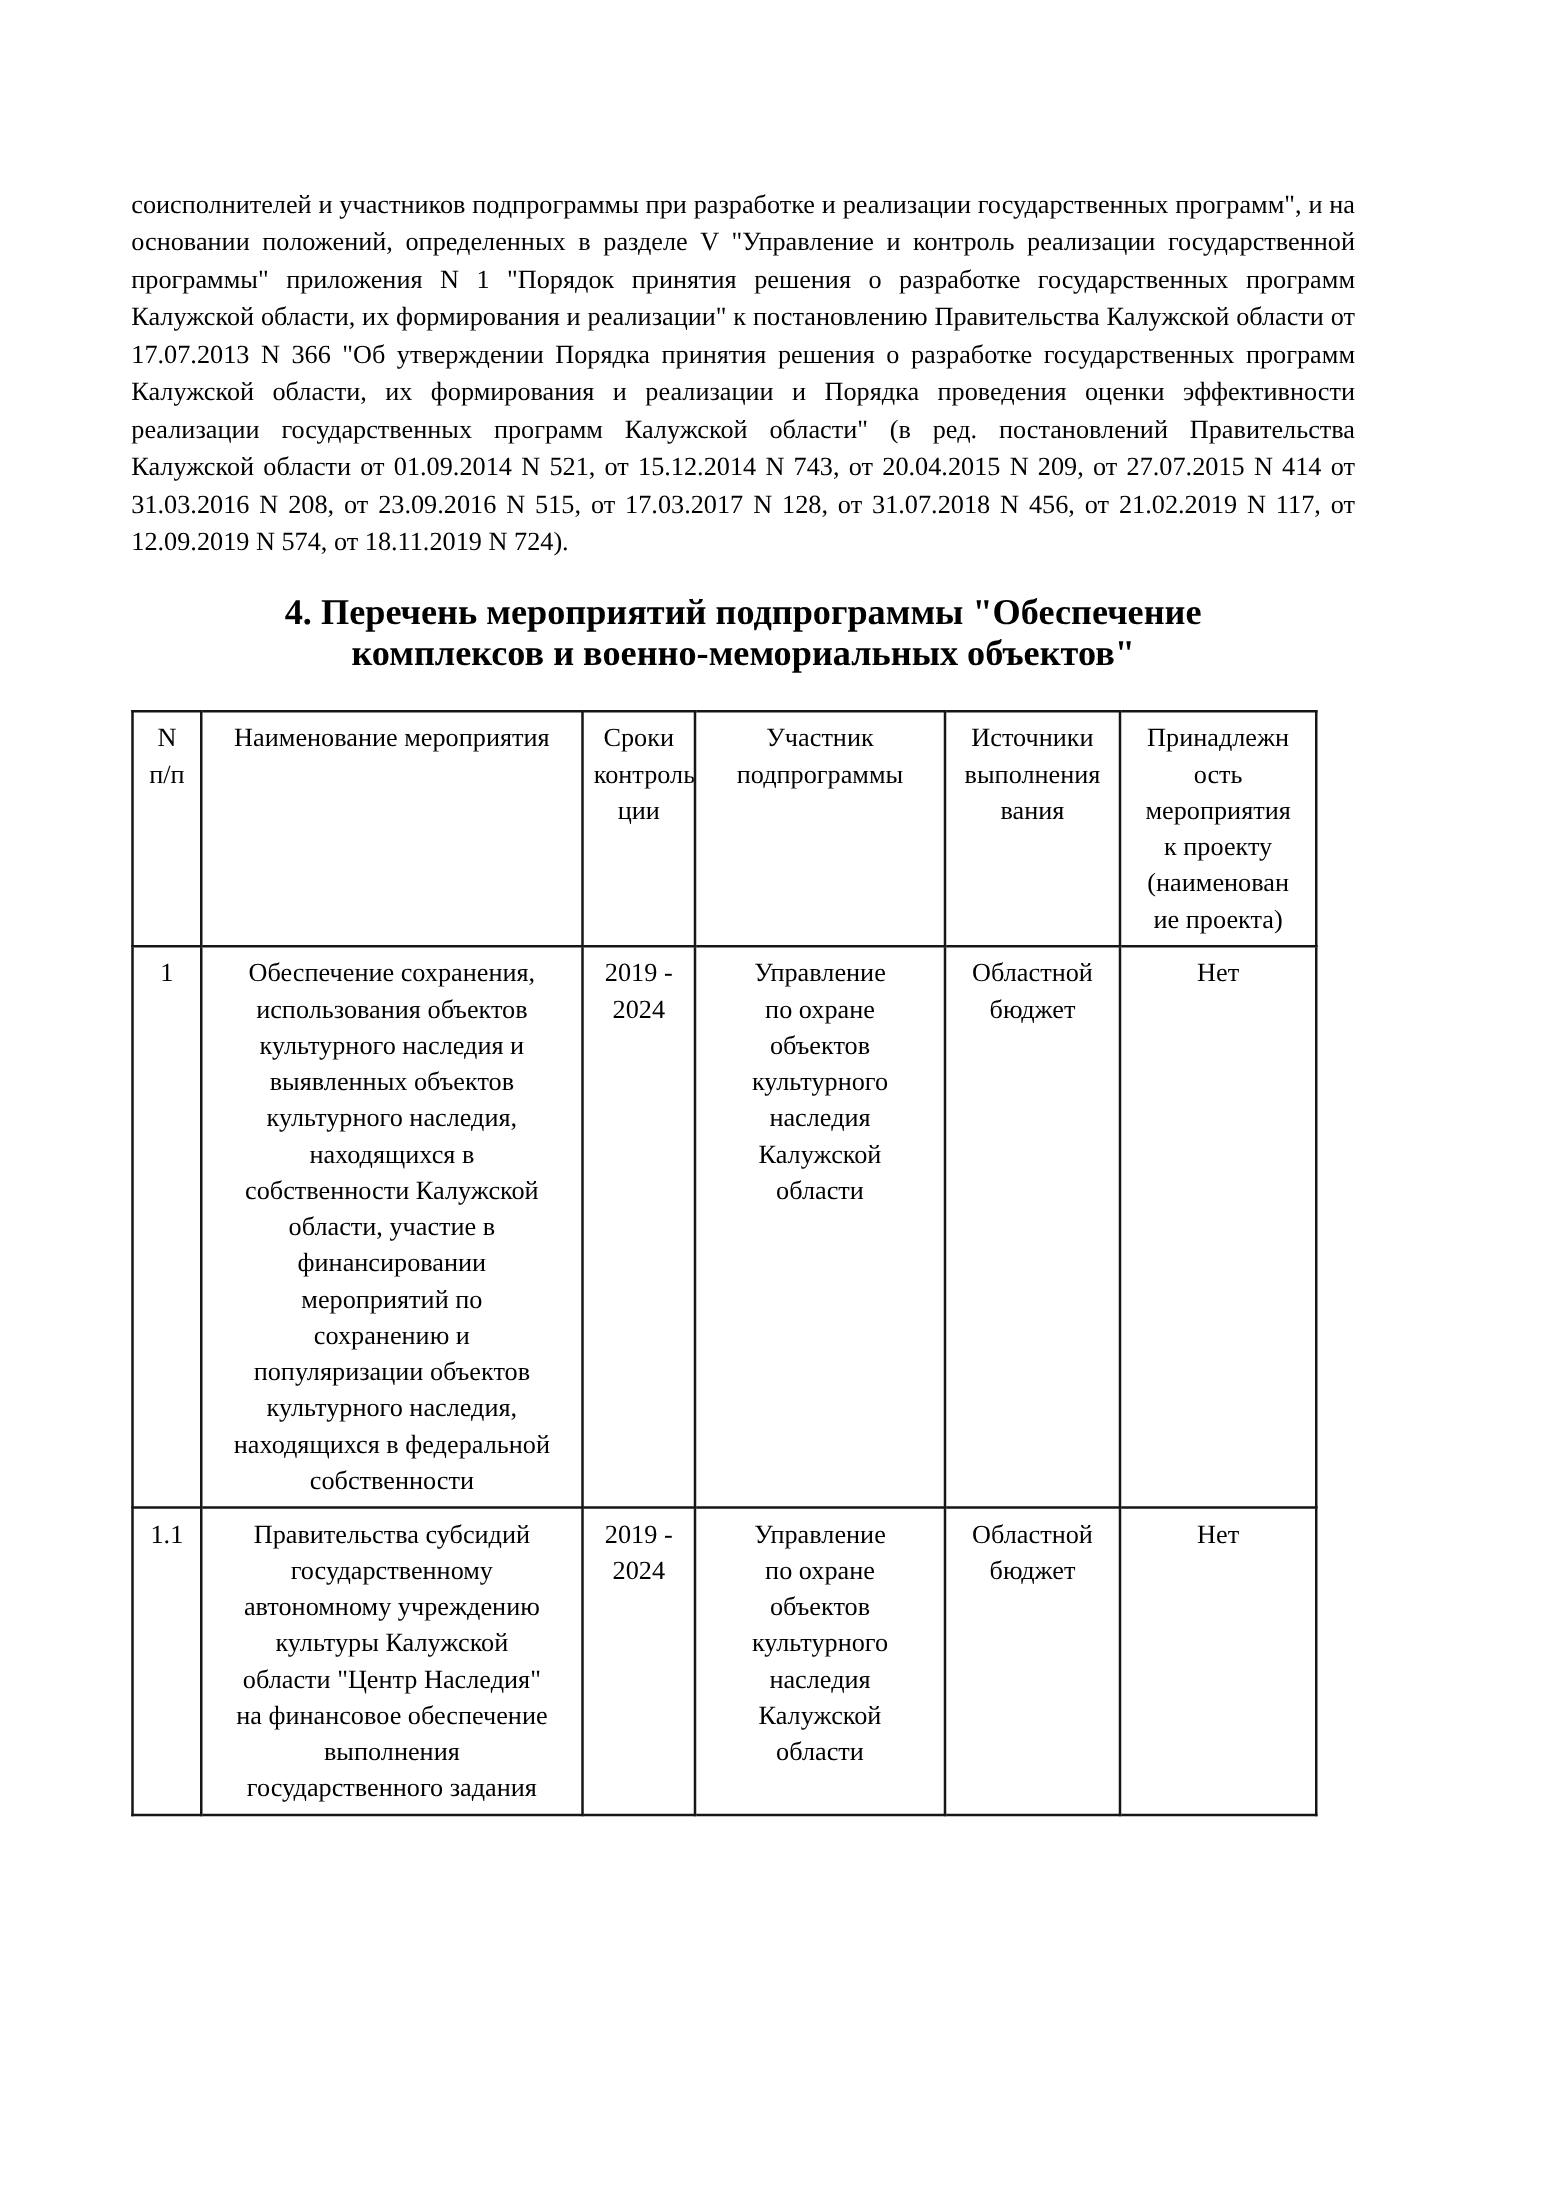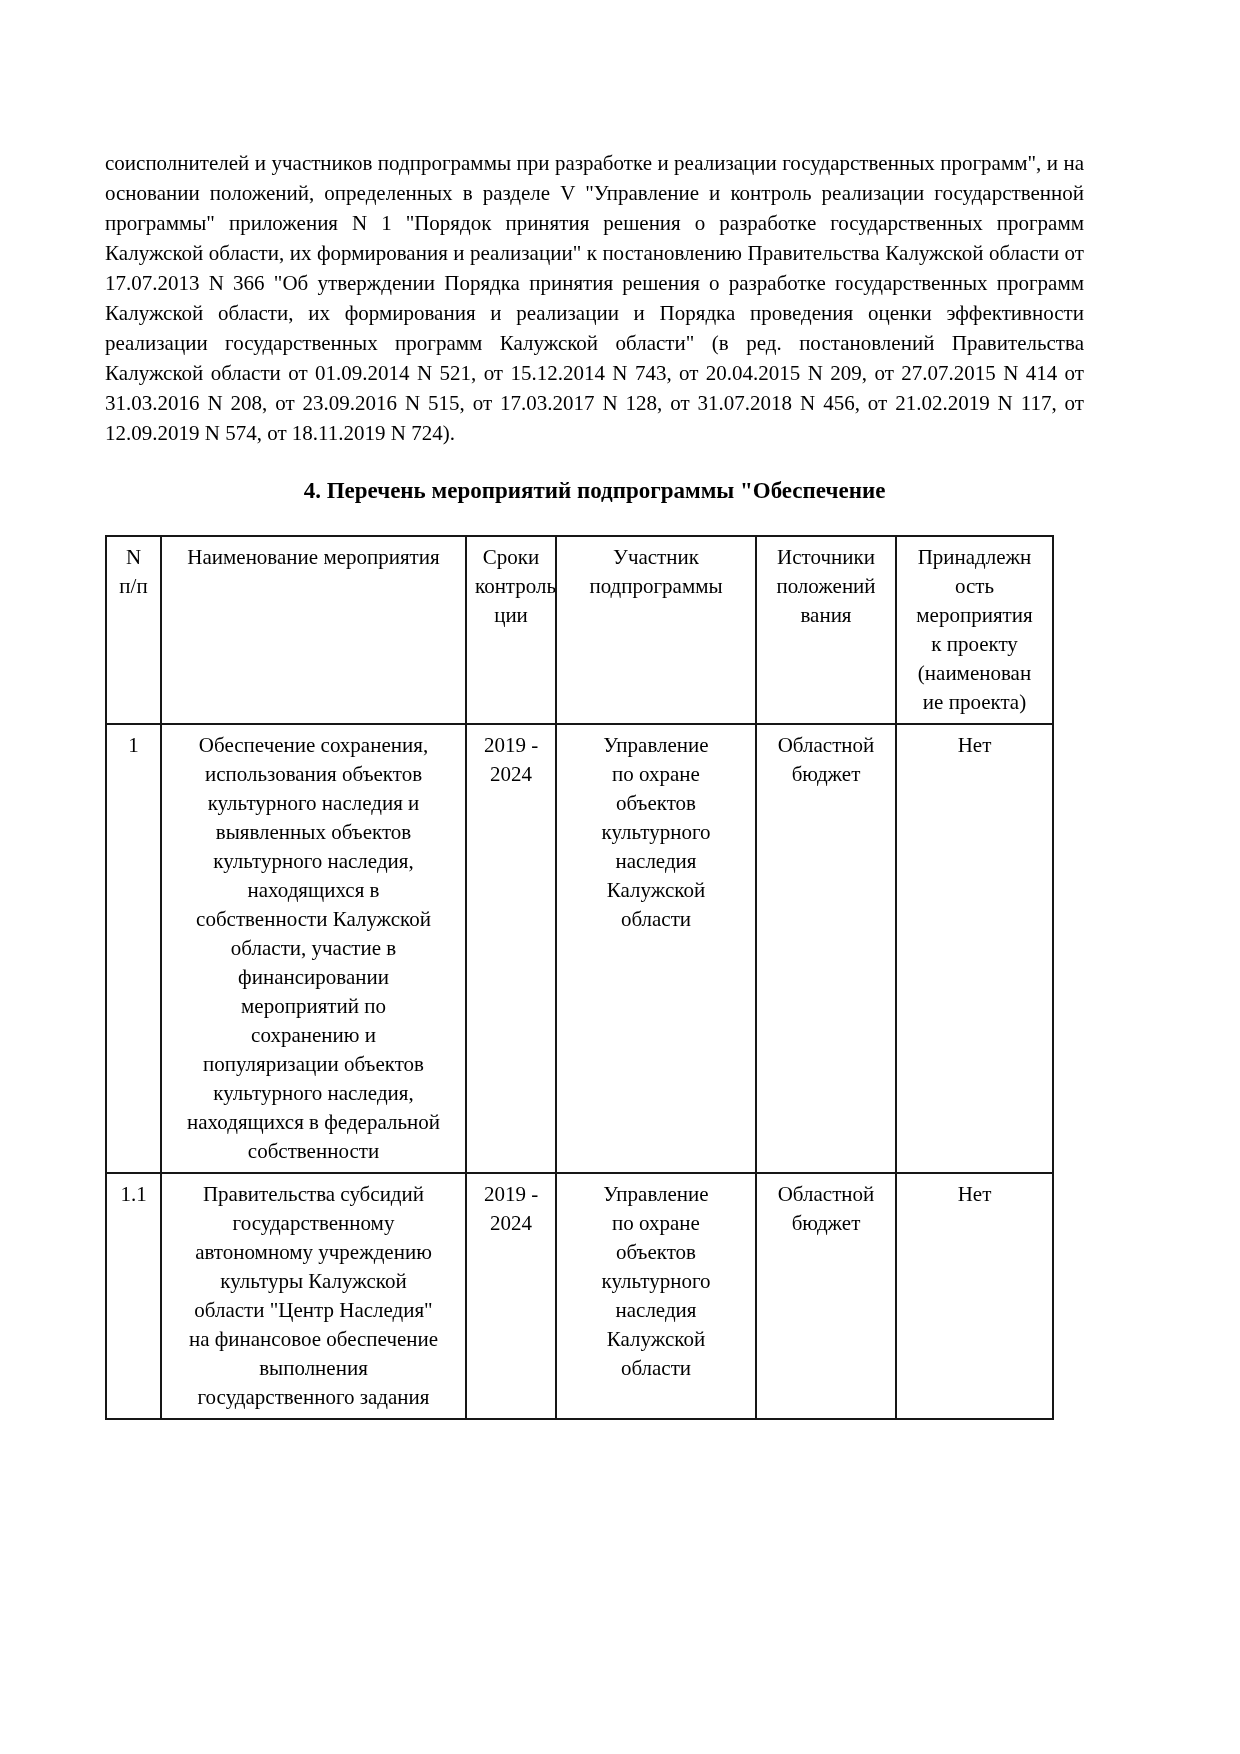--- a/index.html
+++ b/index.html
@@ -23,21 +23,21 @@
   .body-text {
     margin: 0;
     font-size: 21px;
     line-height: 30px;
     text-align: justify;
     text-justify: inter-word;
   }
   .heading {
     margin-top: 26px;
     font-weight: 700;
-    font-size: 23px;
+    font-size: 29px;
     line-height: 33px;
     text-align: center;
   }
   table.doc-table {
     margin-top: 28px;
     border-collapse: collapse;
     table-layout: fixed;
     width: 947px;
   }
   table.doc-table th,
@@ -63,20 +63,21 @@
 </style>
 </head>
 <body>
 
 <div class="page">
 
   <p class="body-text">соисполнителей и участников подпрограммы при разработке и реализации государственных программ", и на основании положений, определенных в разделе V "Управление и контроль реализации государственной программы" приложения N 1 "Порядок принятия решения о разработке государственных программ Калужской области, их формирования и реализации" к постановлению Правительства Калужской области от 17.07.2013 N 366 "Об утверждении Порядка принятия решения о разработке государственных программ Калужской области, их формирования и реализации и Порядка проведения оценки эффективности реализации государственных программ Калужской области" (в ред. постановлений Правительства Калужской области от 01.09.2014 N 521, от 15.12.2014 N 743, от 20.04.2015 N 209, от 27.07.2015 N 414 от 31.03.2016 N 208, от 23.09.2016 N 515, от 17.03.2017 N 128, от 31.07.2018 N 456, от 21.02.2019 N 117, от 12.09.2019 N 574, от 18.11.2019 N 724).</p>
 
   <div class="heading">
     <div>4. Перечень мероприятий подпрограммы "Обеспечение</div>
+    <div>комплексов и военно-мемориальных объектов"</div>
   </div>
 
   <table class="doc-table">
     <colgroup>
       <col style="width:55px">
       <col style="width:305px">
       <col style="width:90px">
       <col style="width:200px">
       <col style="width:140px">
       <col style="width:157px">
@@ -85,21 +86,21 @@
       <tr>
         <th>N
 п/п</th>
         <th>Наименование мероприятия</th>
         <th>Сроки
 контроль
 ции</th>
         <th>Участник
 подпрограммы</th>
         <th>Источники
-положений
+выполнения
 вания</th>
         <th>Принадлежн
 ость
 мероприятия
 к проекту
 (наименован
 ие проекта)</th>
       </tr>
     </thead>
     <tbody>

